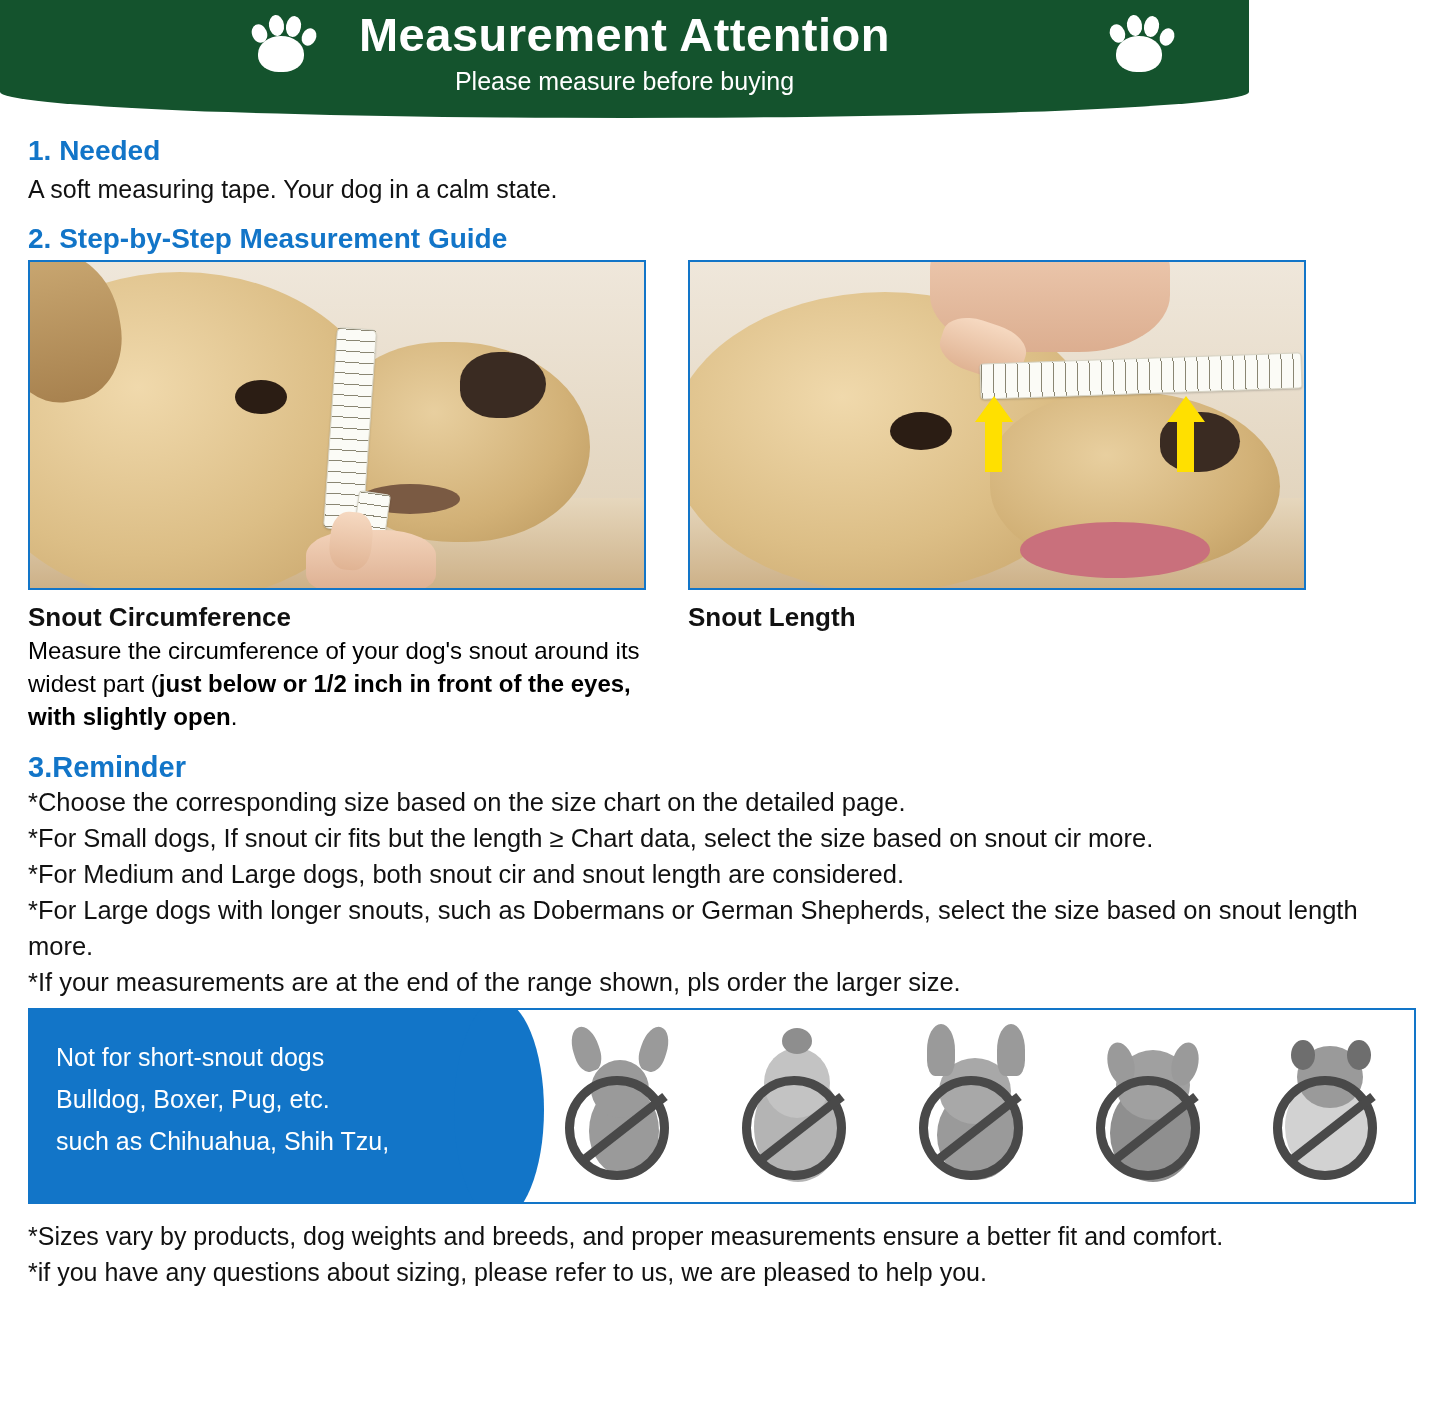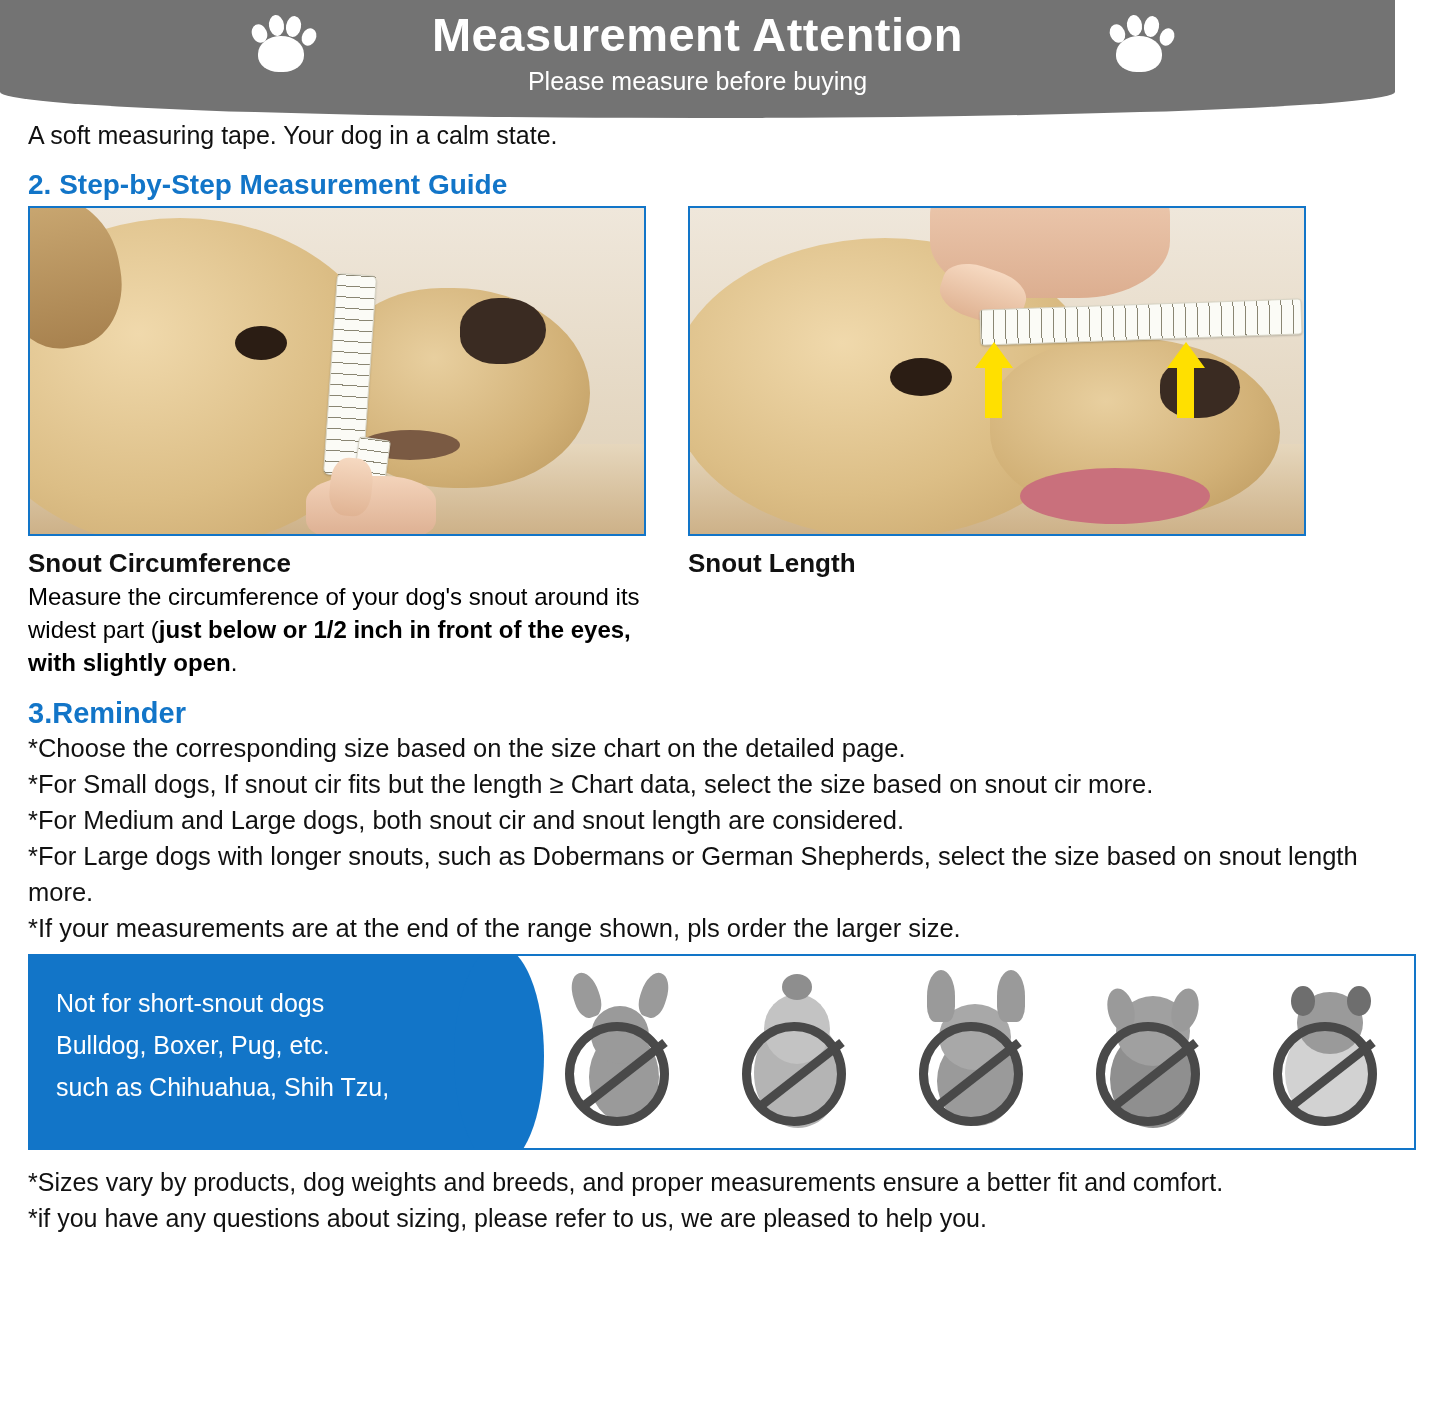--- a/index.html
+++ b/index.html
@@ -12,23 +12,23 @@
     height: 1420px;
     font-family: "Liberation Sans", sans-serif;
     color: #1a1a1a;
     position: relative;
     overflow: hidden;
   }
 
   
   .header {
     position: relative;
-    width: 1395px;
+    width: 1249px;
     height: 118px;
-    background: #737373;
+    background: #14532d;
     border-bottom-left-radius: 50% 26px;
     border-bottom-right-radius: 50% 26px;
     overflow: hidden;
   }
   .header-inner {
     position: absolute;
     left: 0; right: 0; top: 6px;
     text-align: center;
   }
   .header-title {
@@ -300,20 +300,21 @@
     <div class="pad"></div>
   </div>
   <div class="header-inner">
     <div class="header-title">Measurement Attention</div>
     <div class="header-sub">Please measure before buying</div>
   </div>
 </div>
 
 <div class="content">
 
+  <div class="sec-head">1. Needed</div>
   <div class="sec-body">A soft measuring tape. Your dog in a calm state.</div>
 
   <div class="sec-head">2. Step-by-Step Measurement Guide</div>
 
   <div class="panels">
 
     <div class="panel">
       <div class="photo">
         <div class="bg-wall"></div>
         <div class="bg-table"></div>

